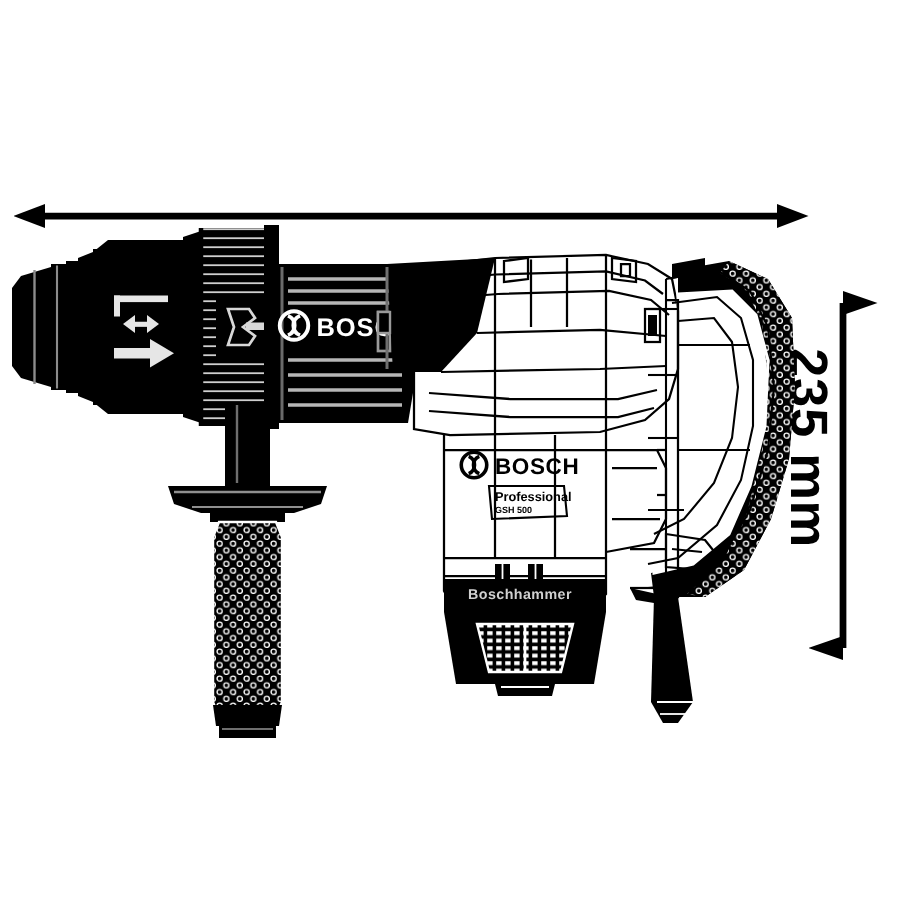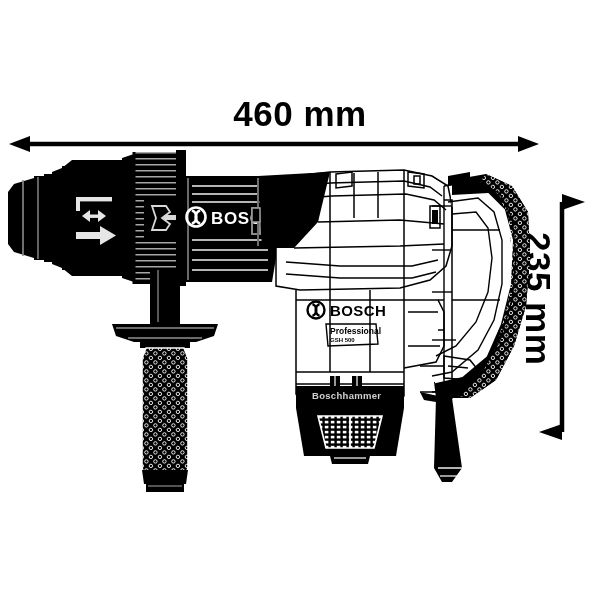--- a/index.html
+++ b/index.html
@@ -47,21 +47,20 @@
     width:600px;height:600px;
     display:block;
   }
   .nofill{fill:none;}
 </style>
 </head>
 <body>
 
 <div id="stage">
 
-  <div class="dim-label-h">460 mm</div>
 
   <div class="dim-label-v">235 mm</div>
 
   <svg class="art" viewBox="0 0 600 600" xmlns="http://www.w3.org/2000/svg">
 
     <defs>
       <pattern id="dimple" width="9" height="9" patternUnits="userSpaceOnUse">
         <rect width="9" height="9" fill="#000"></rect>
         <circle cx="2.4" cy="2.4" r="1.7" fill="none" stroke="#fff" stroke-width="0.9"></circle>
         <circle cx="6.9" cy="6.9" r="1.7" fill="none" stroke="#fff" stroke-width="0.9"></circle>

